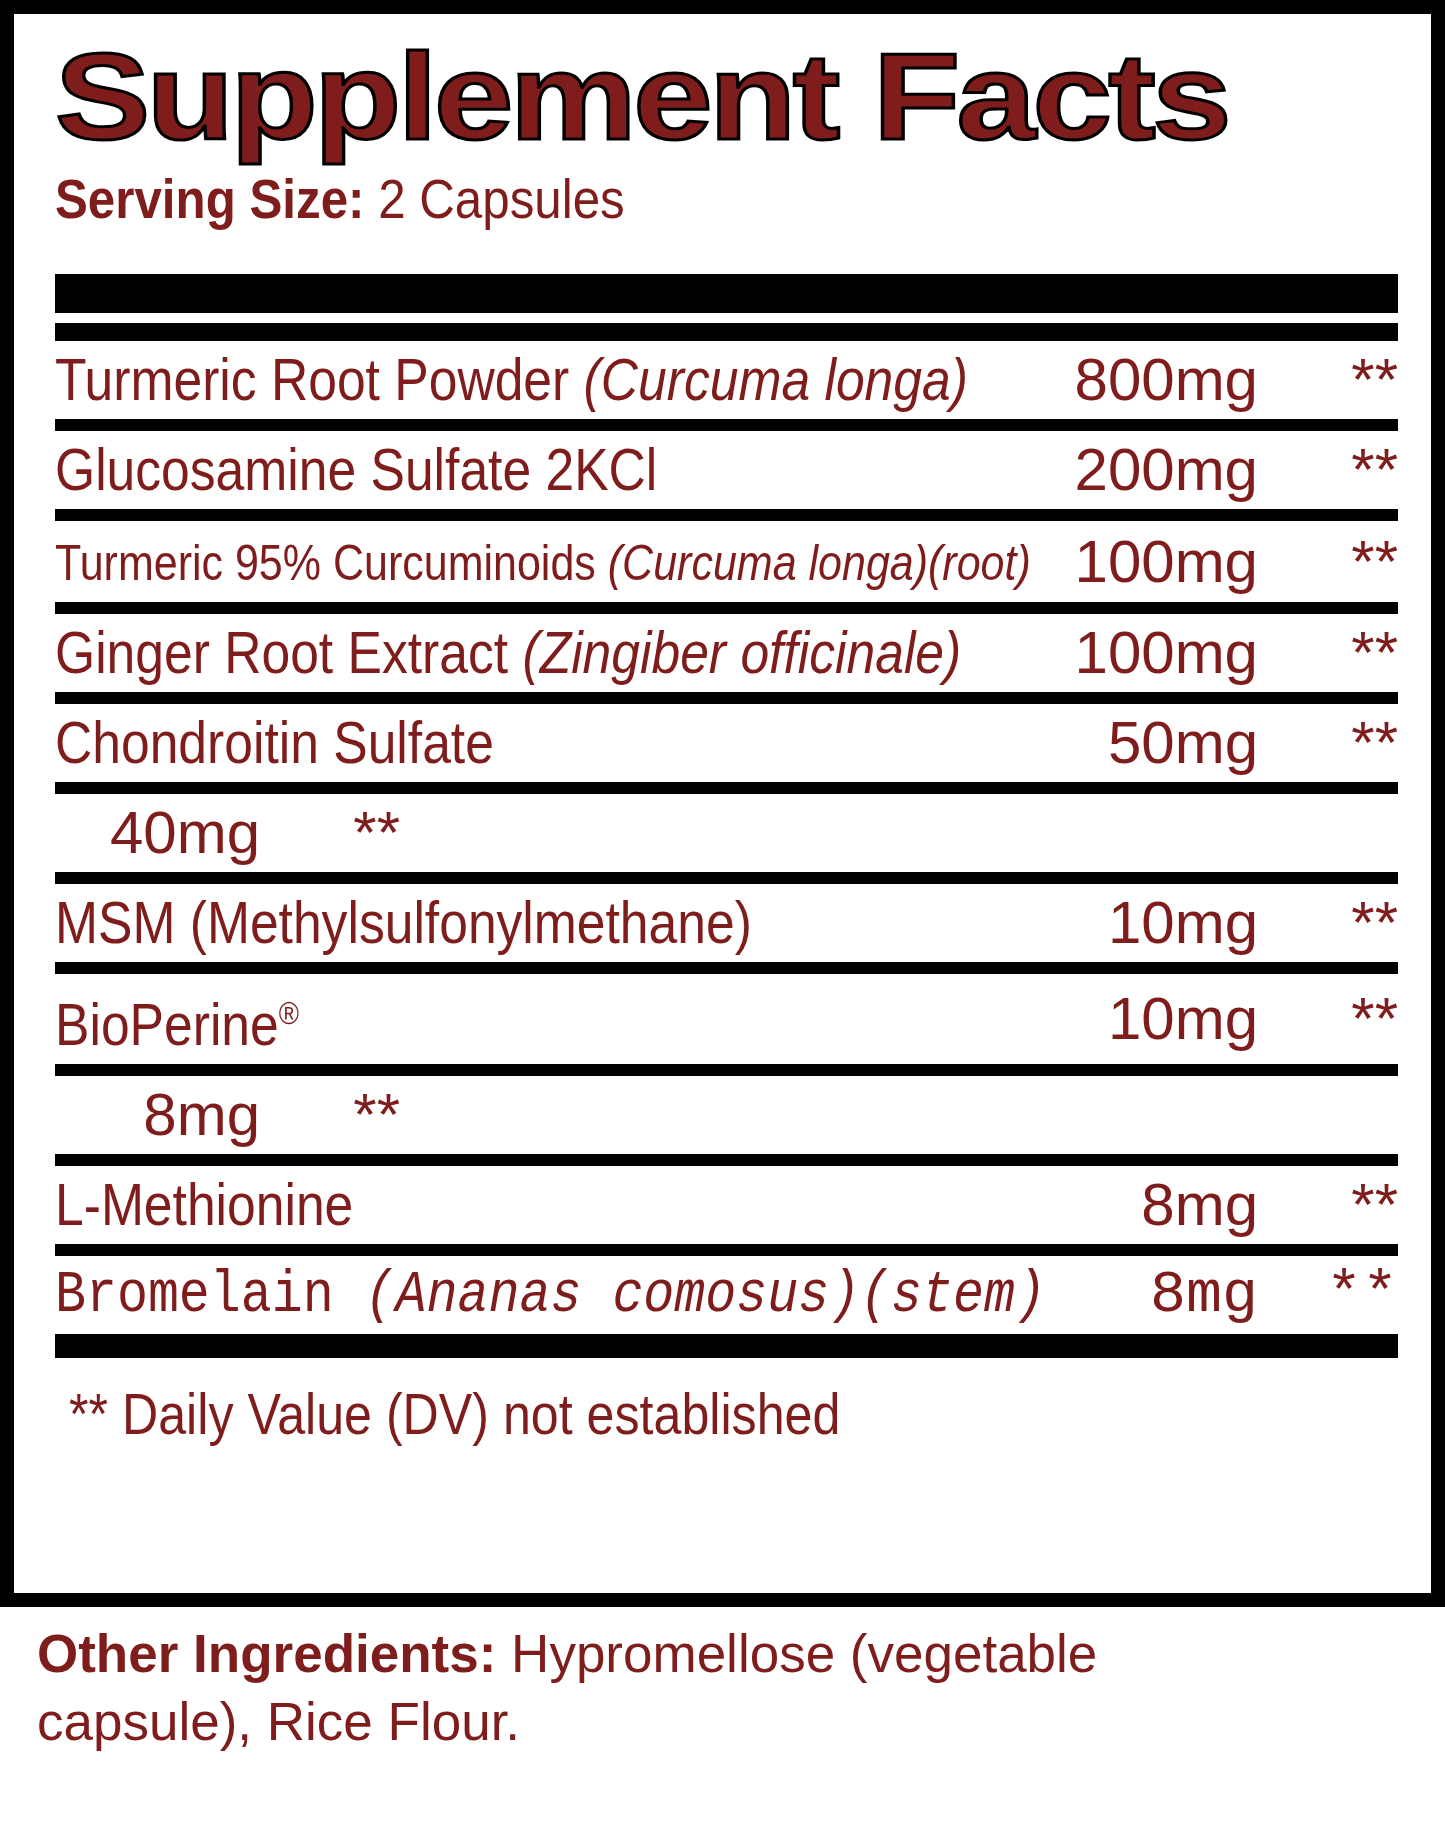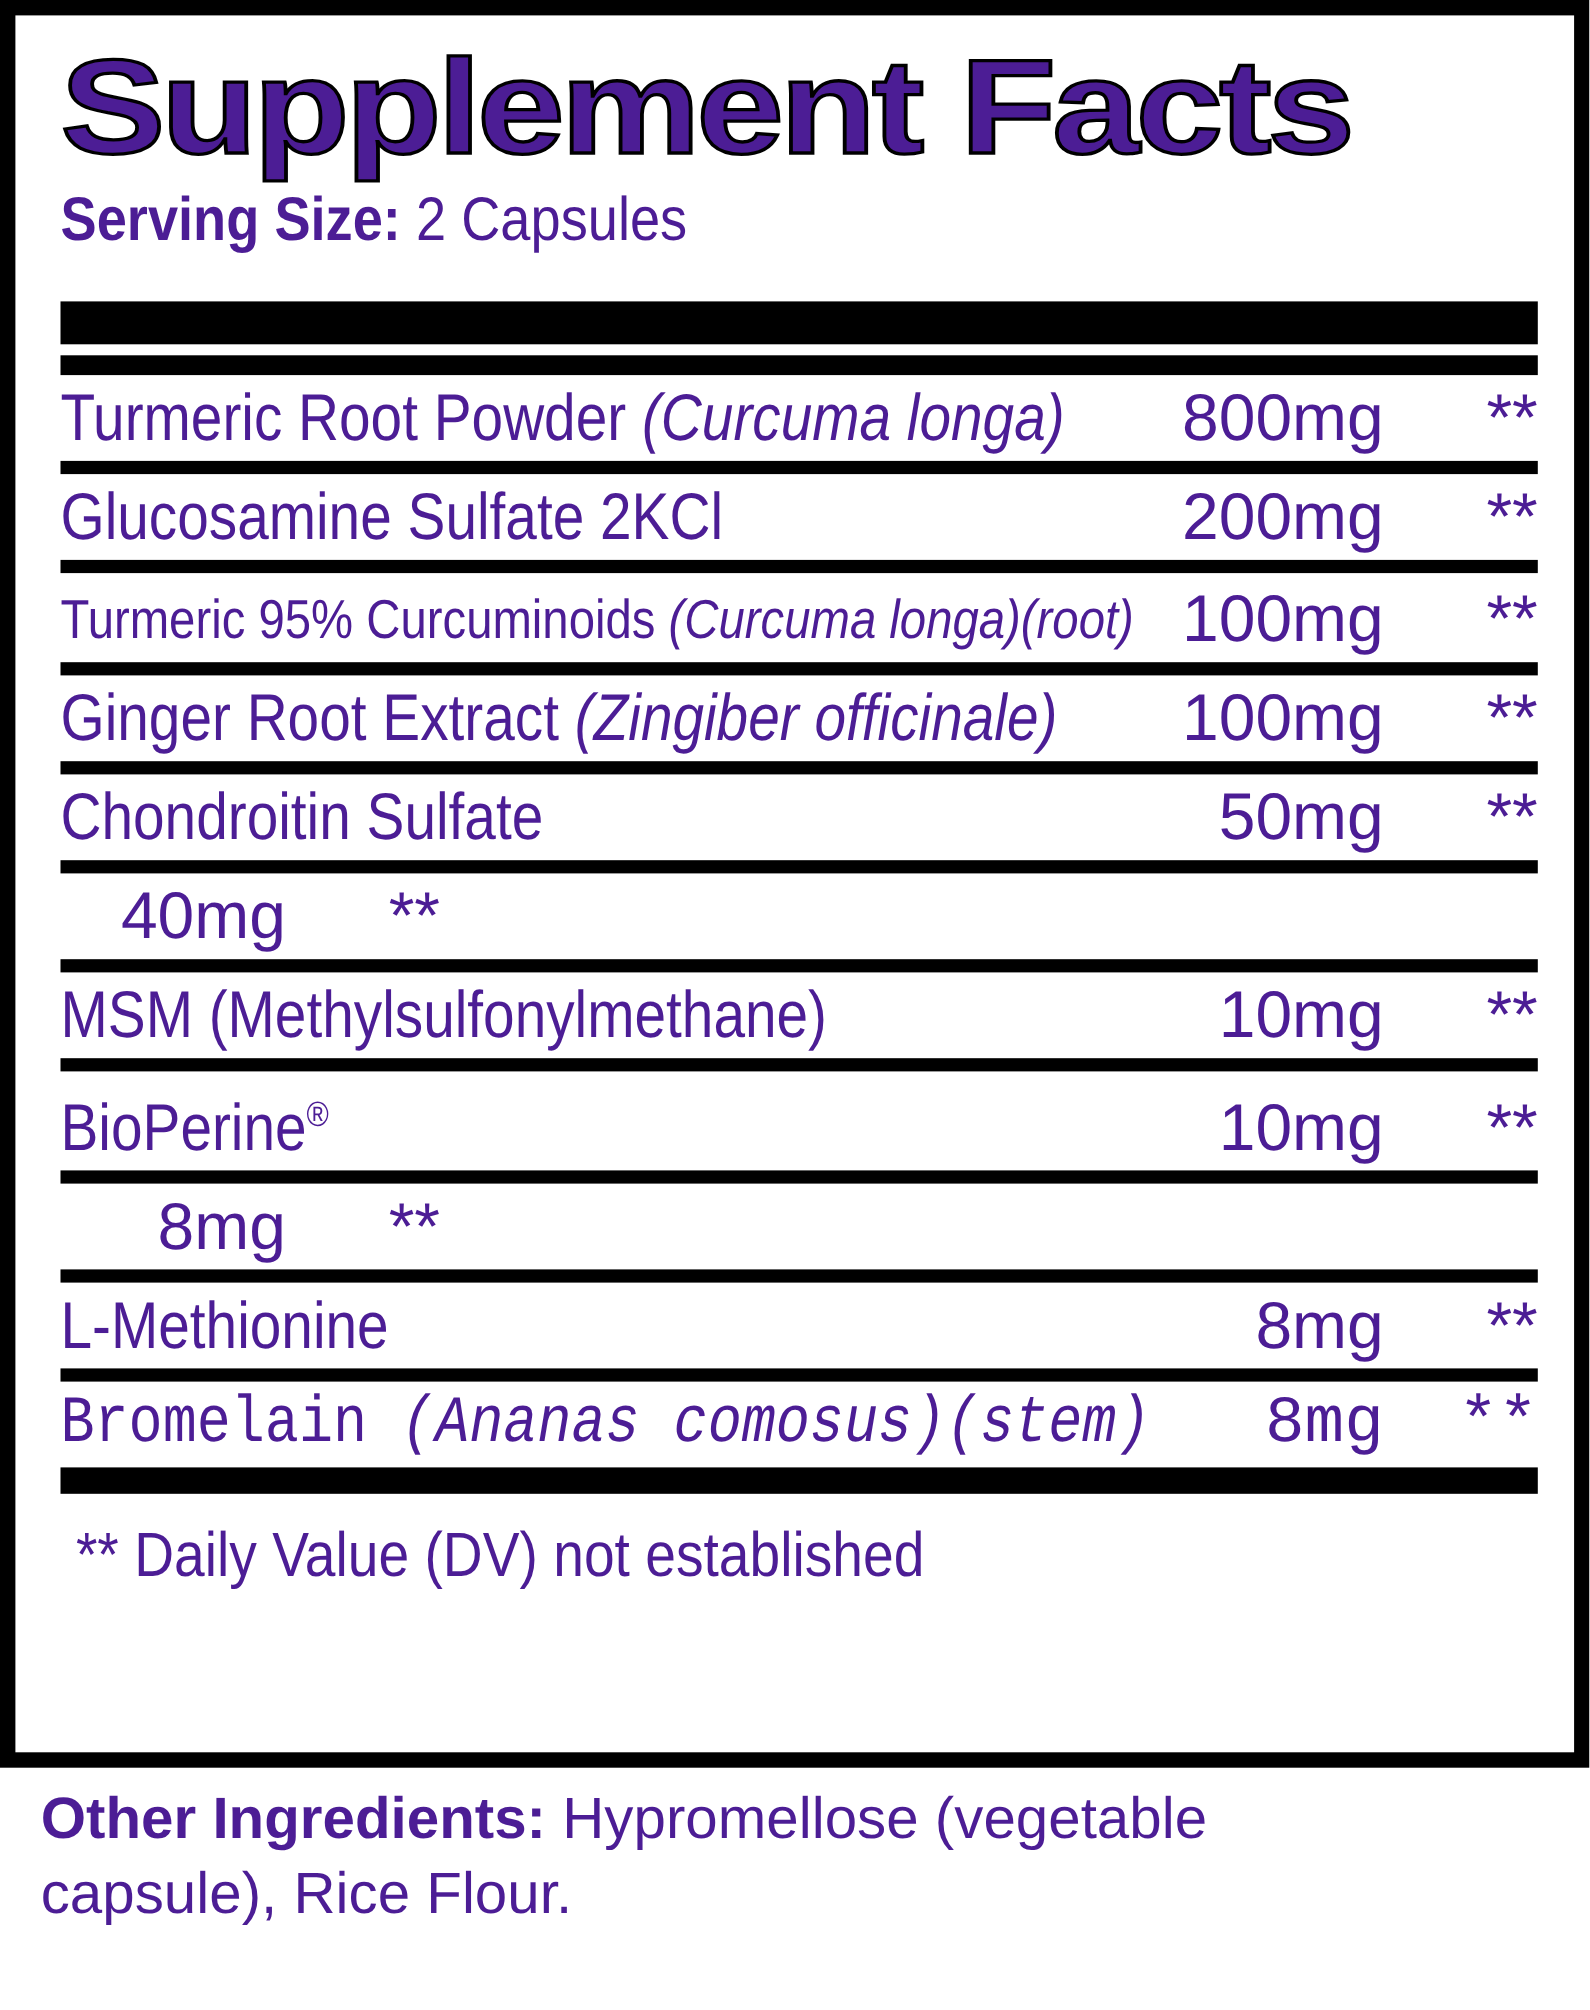--- a/index.html
+++ b/index.html
@@ -1,20 +1,20 @@
 <!DOCTYPE html>
 <html><head>
 <meta charset="utf-8">
 <style>
   html, body { margin:0; padding:0; }
   .page {
     position:relative;
     width:1445px; height:1827px;
     background:#ffffff;
-    color:#4c1d95;
+    color:#7f1d1d;
     font-family:"Liberation Sans", sans-serif;
     overflow:hidden;
   }
   .panel {
     position:absolute; left:0; top:0;
     width:1445px; height:1607px;
     border:14px solid #000;
     box-sizing:border-box;
     background:#fff;
   }
@@ -52,21 +52,21 @@
   .cond-r {
     display:inline-block;
     transform:scaleX(0.9); transform-origin:100% 50%;
     white-space:nowrap;
   }
   .colhead .dv-label { margin-left:30px; }
 
   .head-rule { margin-top:10px; height:18px; background:#000; }
 
   .row {
-    display:flex; align-items:flex-end;
+    display:flex; align-items:center;
     padding:9px 0;
     border-bottom:12px solid #000;
     font-size:60px; line-height:60px;
   }
   .row.last { border-bottom:none;font-family:Liberation Mono, monospace; }
   .row .name { flex:1 1 0; min-width:0; white-space:nowrap; }
   .row .name .cond { transform:scaleX(0.86); }
   .row.small .name .cond { font-size:50px; }
   .sci { font-style:italic; }
   .reg { font-size:32px; vertical-align:super; }

